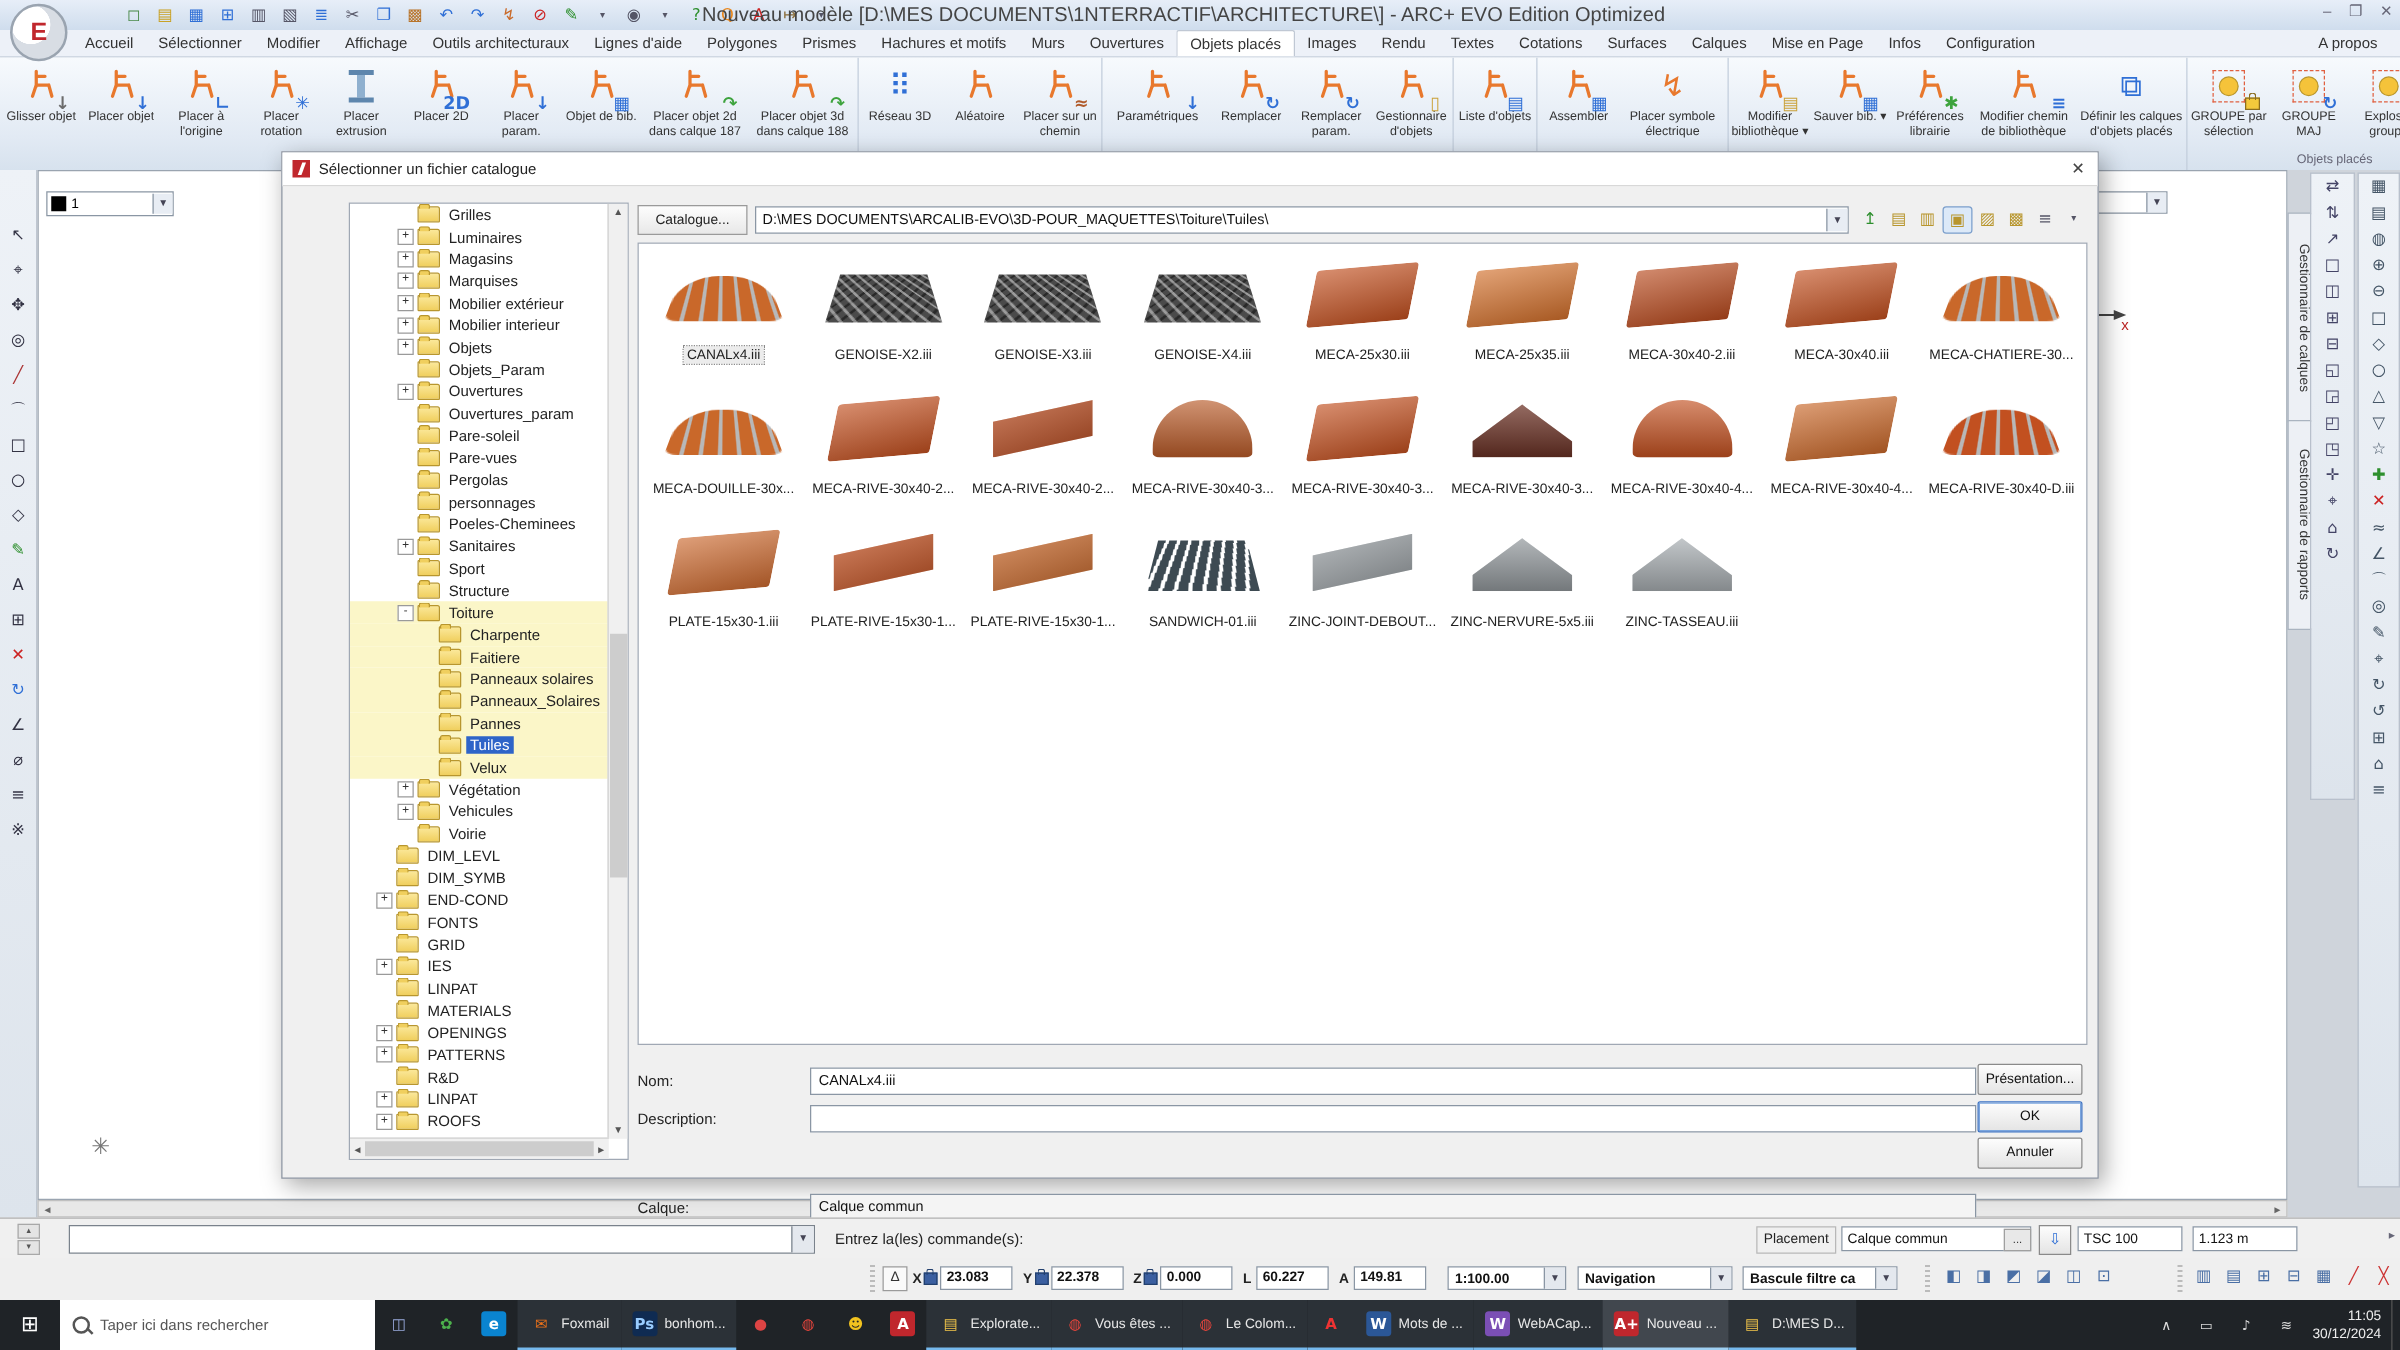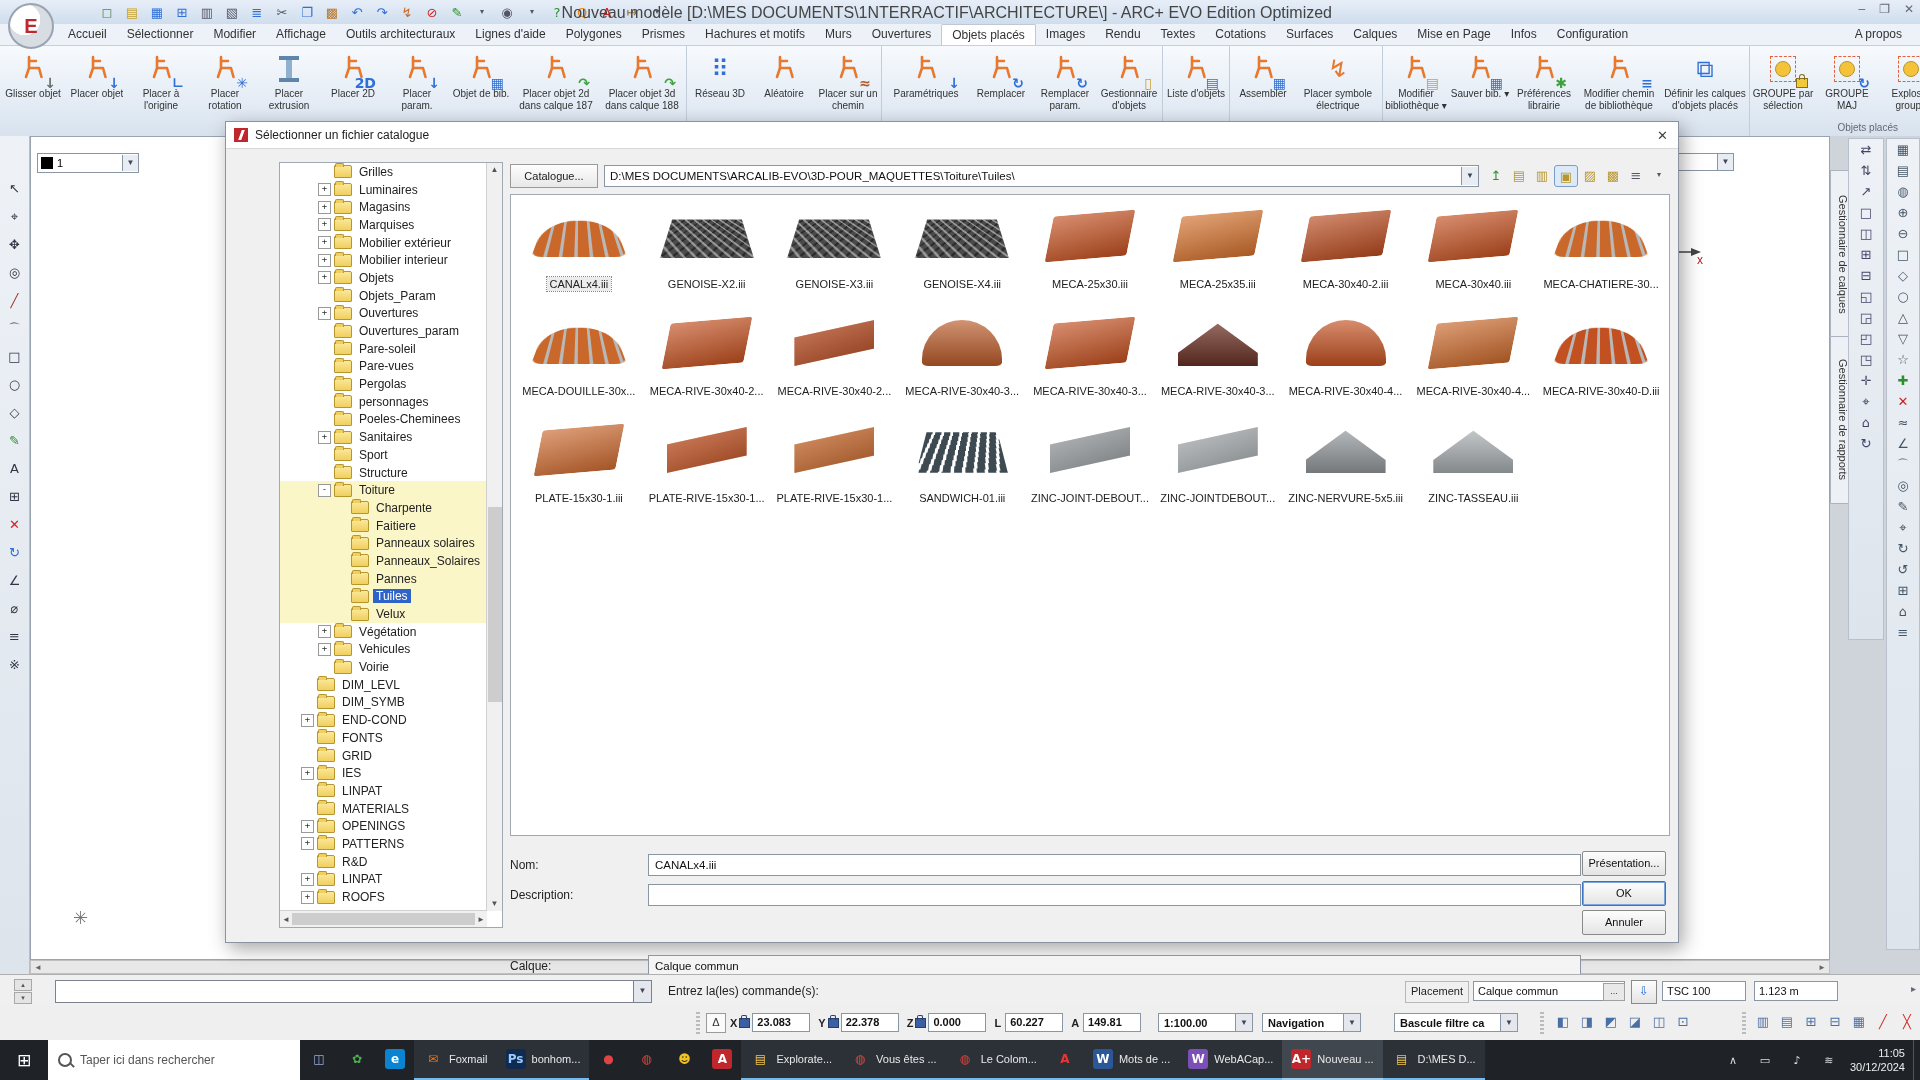--- a/index.html
+++ b/index.html
@@ -1134,26 +1134,20 @@
           <div class="shape"></div>
         </div>
     <div class="clabel">SANDWICH-01.iii</div>
   </div>
       <div class="cell t-angle" style="--c: #9aa0a4;">
     <div class="thumb">
           <div class="shape"></div>
         </div>
     <div class="clabel">ZINC-JOINT-DEBOUT...</div>
   </div>
-      <div class="cell t-angle" style="--c: #aab0b4;">
-    <div class="thumb">
-          <div class="shape"></div>
-        </div>
-    <div class="clabel">ZINC-JOINTDEBOUT...</div>
-  </div>
       <div class="cell t-ridge" style="--c: #9aa0a4;">
     <div class="thumb">
           <div class="shape"></div>
         </div>
     <div class="clabel">ZINC-NERVURE-5x5.iii</div>
   </div>
       <div class="cell t-ridge" style="--c: #b0b6ba;">
     <div class="thumb">
           <div class="shape"></div>
         </div>
@@ -1224,21 +1218,21 @@
       <div class="coord">
     <span class="cl">A</span>
     <span class="lockg off"></span>
     <span class="cfield">149.81</span>
   </div>
     </div>
   <div class="scombo" style="left:1158px;width:95px">
     <span>1:100.00</span>
       <span class="arrow">▼</span>
   </div>
-  <div class="scombo" style="left:1262px;width:99px">
+  <div class="scombo" style="left:1262px;width:124px">
     <span>Navigation</span>
       <span class="arrow">▼</span>
   </div>
   <div class="scombo" style="left:1394px;width:124px">
     <span>Bascule filtre ca</span>
       <span class="arrow">▼</span>
   </div>
   <span class="grip" style="left:1540px"></span>
   <div id="st-icons1" style="left:1552px">
       <span class="ticon" style="--c: #4a6fa5;">

